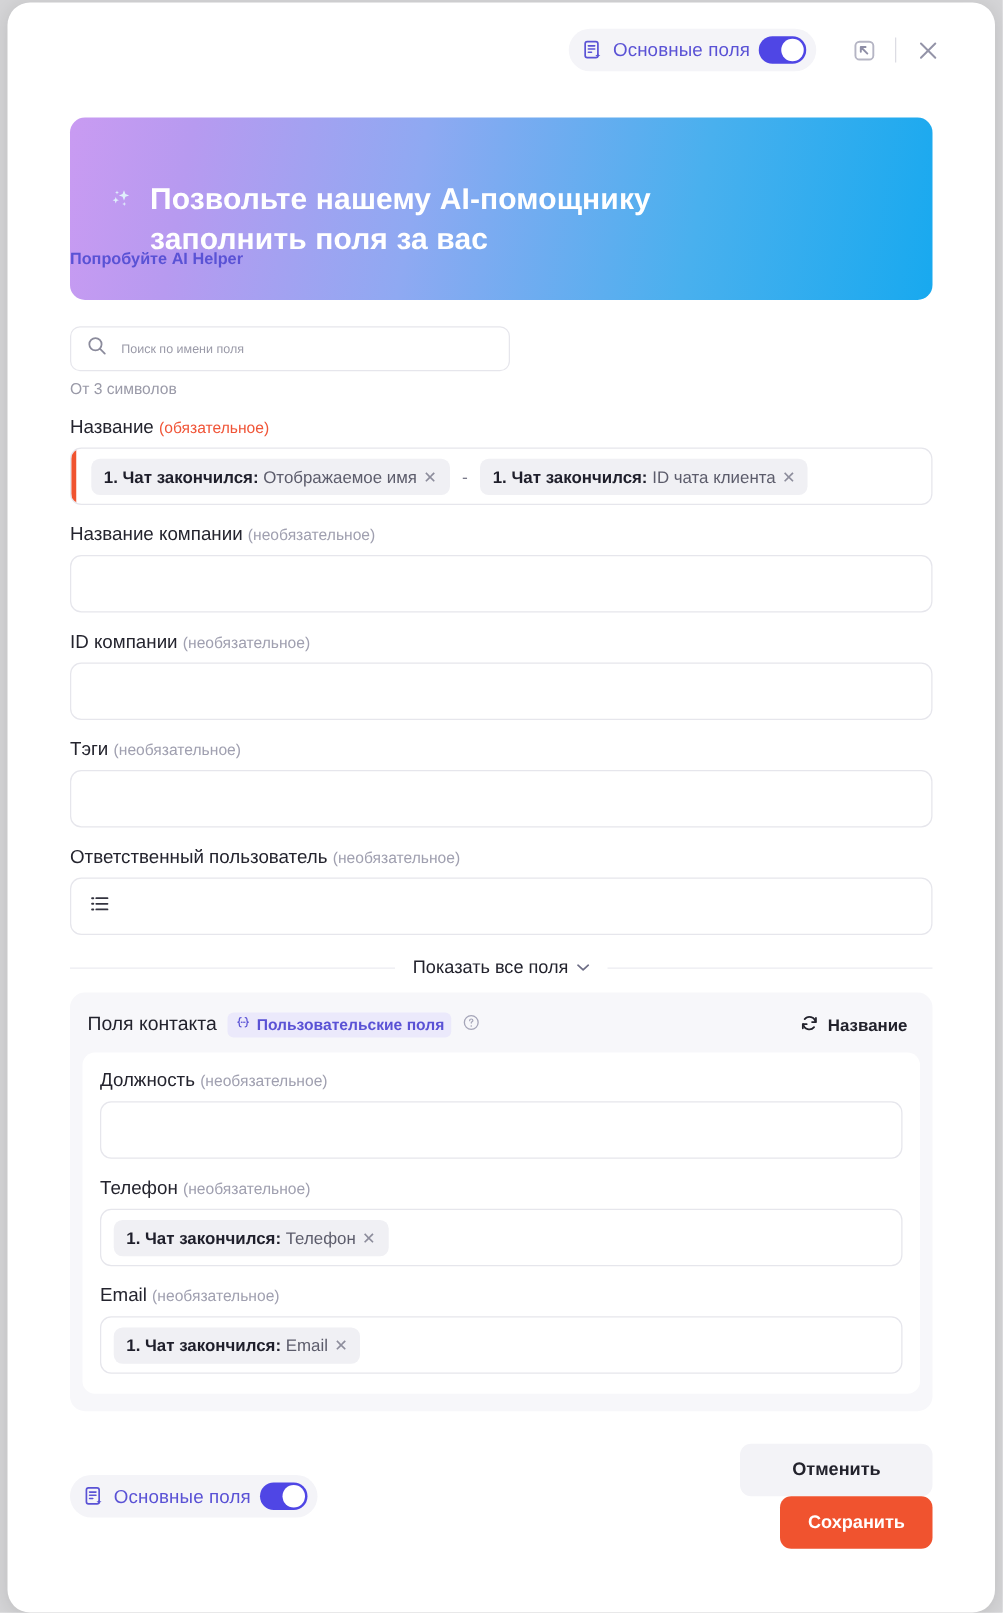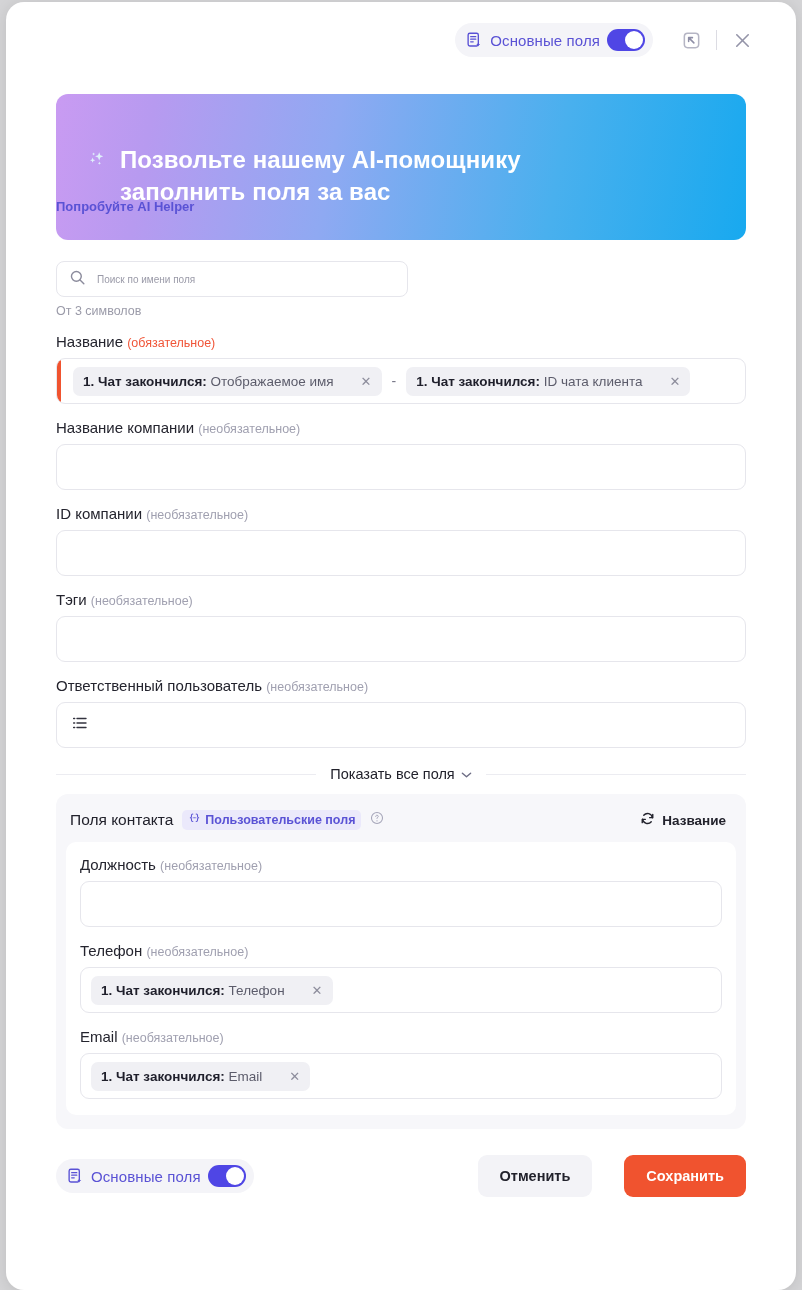--- a/index.html
+++ b/index.html
@@ -139,21 +139,21 @@
     overflow: hidden;
   }
   .input.accent::before {
     content:"";
     position:absolute; left:0; top:0; bottom:0;
     width:4px; background:#f0532f;
   }
   .input.accent { padding-left: 16px; }
 
   .chip {
-    display:inline-flex; align-items:center; gap:27px;
+    display:inline-flex; align-items:center; gap:5px;
     background:#f0f0f4;
     border-radius: 7px;
     padding: 7px 10px;
     font-size: 13.5px;
     color:#5c5c6b;
     white-space: nowrap;
   }
   .chip b { color:#1f1f2b; font-weight: bold; }
   .chip .x { color:#8d8d9c; font-size: 13px; cursor:pointer; line-height:1; }
   .chip-sep { color:#7a7a8a; font-size:14px; padding: 0 2px; }
@@ -221,21 +221,21 @@
     font-weight: bold;
     padding: 0 22px;
     height: 42px;
     display:flex; align-items:center; justify-content:center;
     cursor:pointer;
     border: none;
     font-family: inherit;
   }
   .btn-cancel { background:#f3f3f7; color:#22222c; }
   .btn-save { background:#f0532f; color:#fff; margin-left: 32px; }
-  .footer-right { margin-left:auto; display:flex; }
+  .footer-right { margin-left:auto; display:flex;flex-direction:column; }
 </style>
 </head>
 <body>
 
 <div class="dialog">
 
   <div class="topbar">
     <div class="pill-toggle">
       <span>
         <svg class="form-sparkle-icon" viewBox="0 0 20 20" fill="none">

